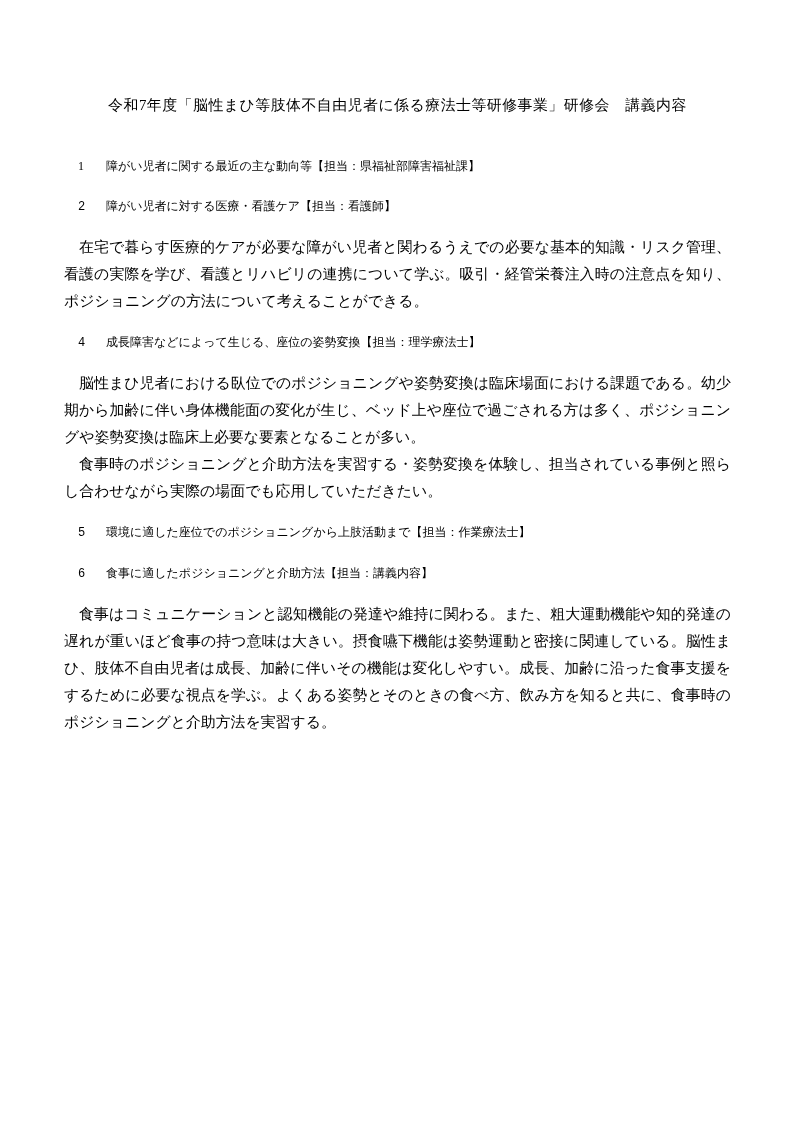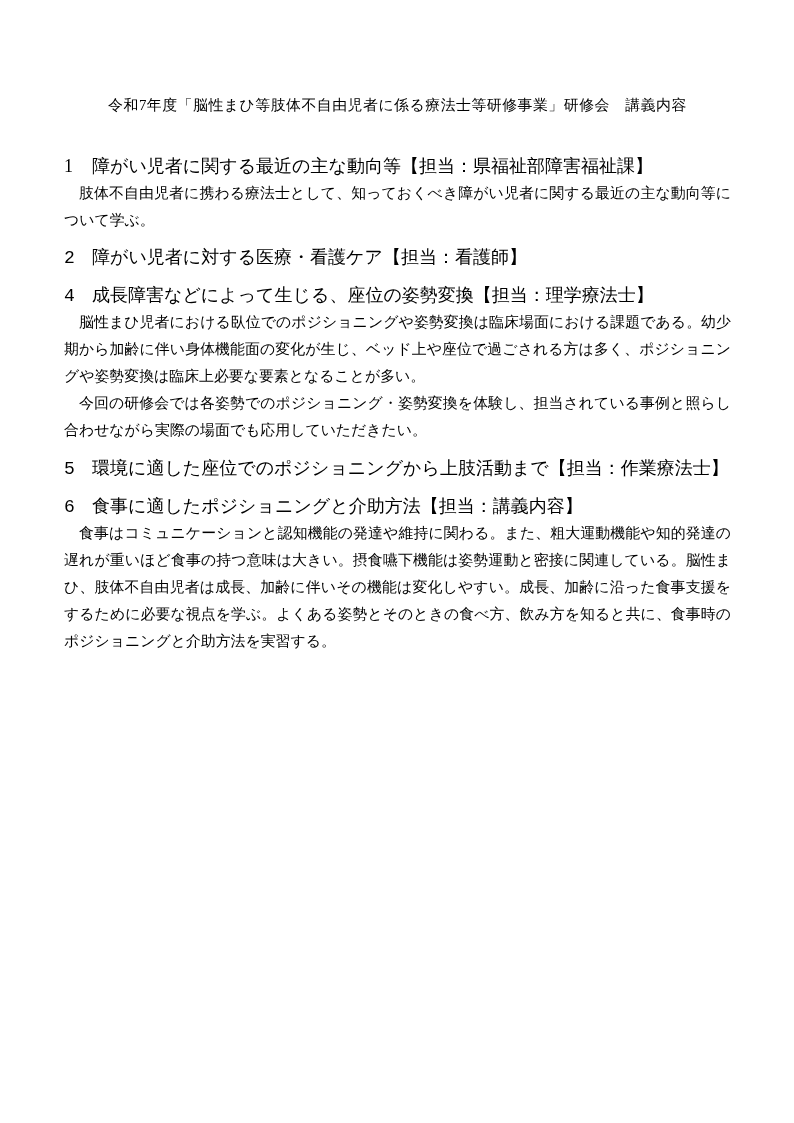--- a/index.html
+++ b/index.html
@@ -24,22 +24,22 @@
     margin: 0 0 34px 0;
     text-align: center;
     font-size: 14.9px;
     font-weight: normal;
     line-height: 27px;
     letter-spacing: 0.5px;
   }
   .sec { margin: 0; }
   .sec + .sec { margin-top: 11px; font-family: Liberation Mono, monospace; }
   .sec-head {
-    margin: 0;
-    font-size: 18px;
+    margin: 14px;
+    font-size: 12px;
     font-weight: normal;
     line-height: 27px;
   }
   .sec-num {
     display: inline-block;
     width: 28px;
   }
   .sec-body {
     margin: 0;
     text-align: justify;
@@ -47,34 +47,34 @@
 </style>
 </head>
 <body>
 
 <div class="page">
 
   <h1 class="doc-title">令和7年度「脳性まひ等肢体不自由児者に係る療法士等研修事業」研修会　講義内容</h1>
 
   <section class="sec">
     <h2 class="sec-head"><span class="sec-num">1</span><span>障がい児者に関する最近の主な動向等【担当：県福祉部障害福祉課】</span></h2>
-    <p class="sec-body">　肢体不自由児者に携わる療法士として、知っておくべき障がい児者に関する最近の主な動向等について学ぶ。</p>
   </section>
 
   <section class="sec">
     <h2 class="sec-head"><span class="sec-num">2</span><span>障がい児者に対する医療・看護ケア【担当：看護師】</span></h2>
+    <p class="sec-body">　在宅で暮らす医療的ケアが必要な障がい児者と関わるうえでの必要な基本的知識・リスク管理、看護の実際を学び、看護とリハビリの連携について学ぶ。吸引・経管栄養注入時の注意点を知り、ポジショニングの方法について考えることができる。</p>
   </section>
 
   <section class="sec">
   </section>
 
   <section class="sec">
     <h2 class="sec-head"><span class="sec-num">4</span><span>成長障害などによって生じる、座位の姿勢変換【担当：理学療法士】</span></h2>
     <p class="sec-body">　脳性まひ児者における臥位でのポジショニングや姿勢変換は臨床場面における課題である。幼少期から加齢に伴い身体機能面の変化が生じ、ベッド上や座位で過ごされる方は多く、ポジショニングや姿勢変換は臨床上必要な要素となることが多い。</p>
-    <p class="sec-body">　今回の研修会では各姿勢でのポジショニング・姿勢変換を体験し、担当されている事例と照らし合わせながら実際の場面でも応用していただきたい。</p>
+    <p class="sec-body">　食事時のポジショニングと介助方法を実習する・姿勢変換を体験し、担当されている事例と照らし合わせながら実際の場面でも応用していただきたい。</p>
   </section>
 
   <section class="sec">
     <h2 class="sec-head"><span class="sec-num">5</span><span>環境に適した座位でのポジショニングから上肢活動まで【担当：作業療法士】</span></h2>
   </section>
 
   <section class="sec">
     <h2 class="sec-head"><span class="sec-num">6</span><span>食事に適したポジショニングと介助方法【担当：講義内容】</span></h2>
     <p class="sec-body">　食事はコミュニケーションと認知機能の発達や維持に関わる。また、粗大運動機能や知的発達の遅れが重いほど食事の持つ意味は大きい。摂食嚥下機能は姿勢運動と密接に関連している。脳性まひ、肢体不自由児者は成長、加齢に伴いその機能は変化しやすい。成長、加齢に沿った食事支援をするために必要な視点を学ぶ。よくある姿勢とそのときの食べ方、飲み方を知ると共に、食事時のポジショニングと介助方法を実習する。</p>
   </section>

